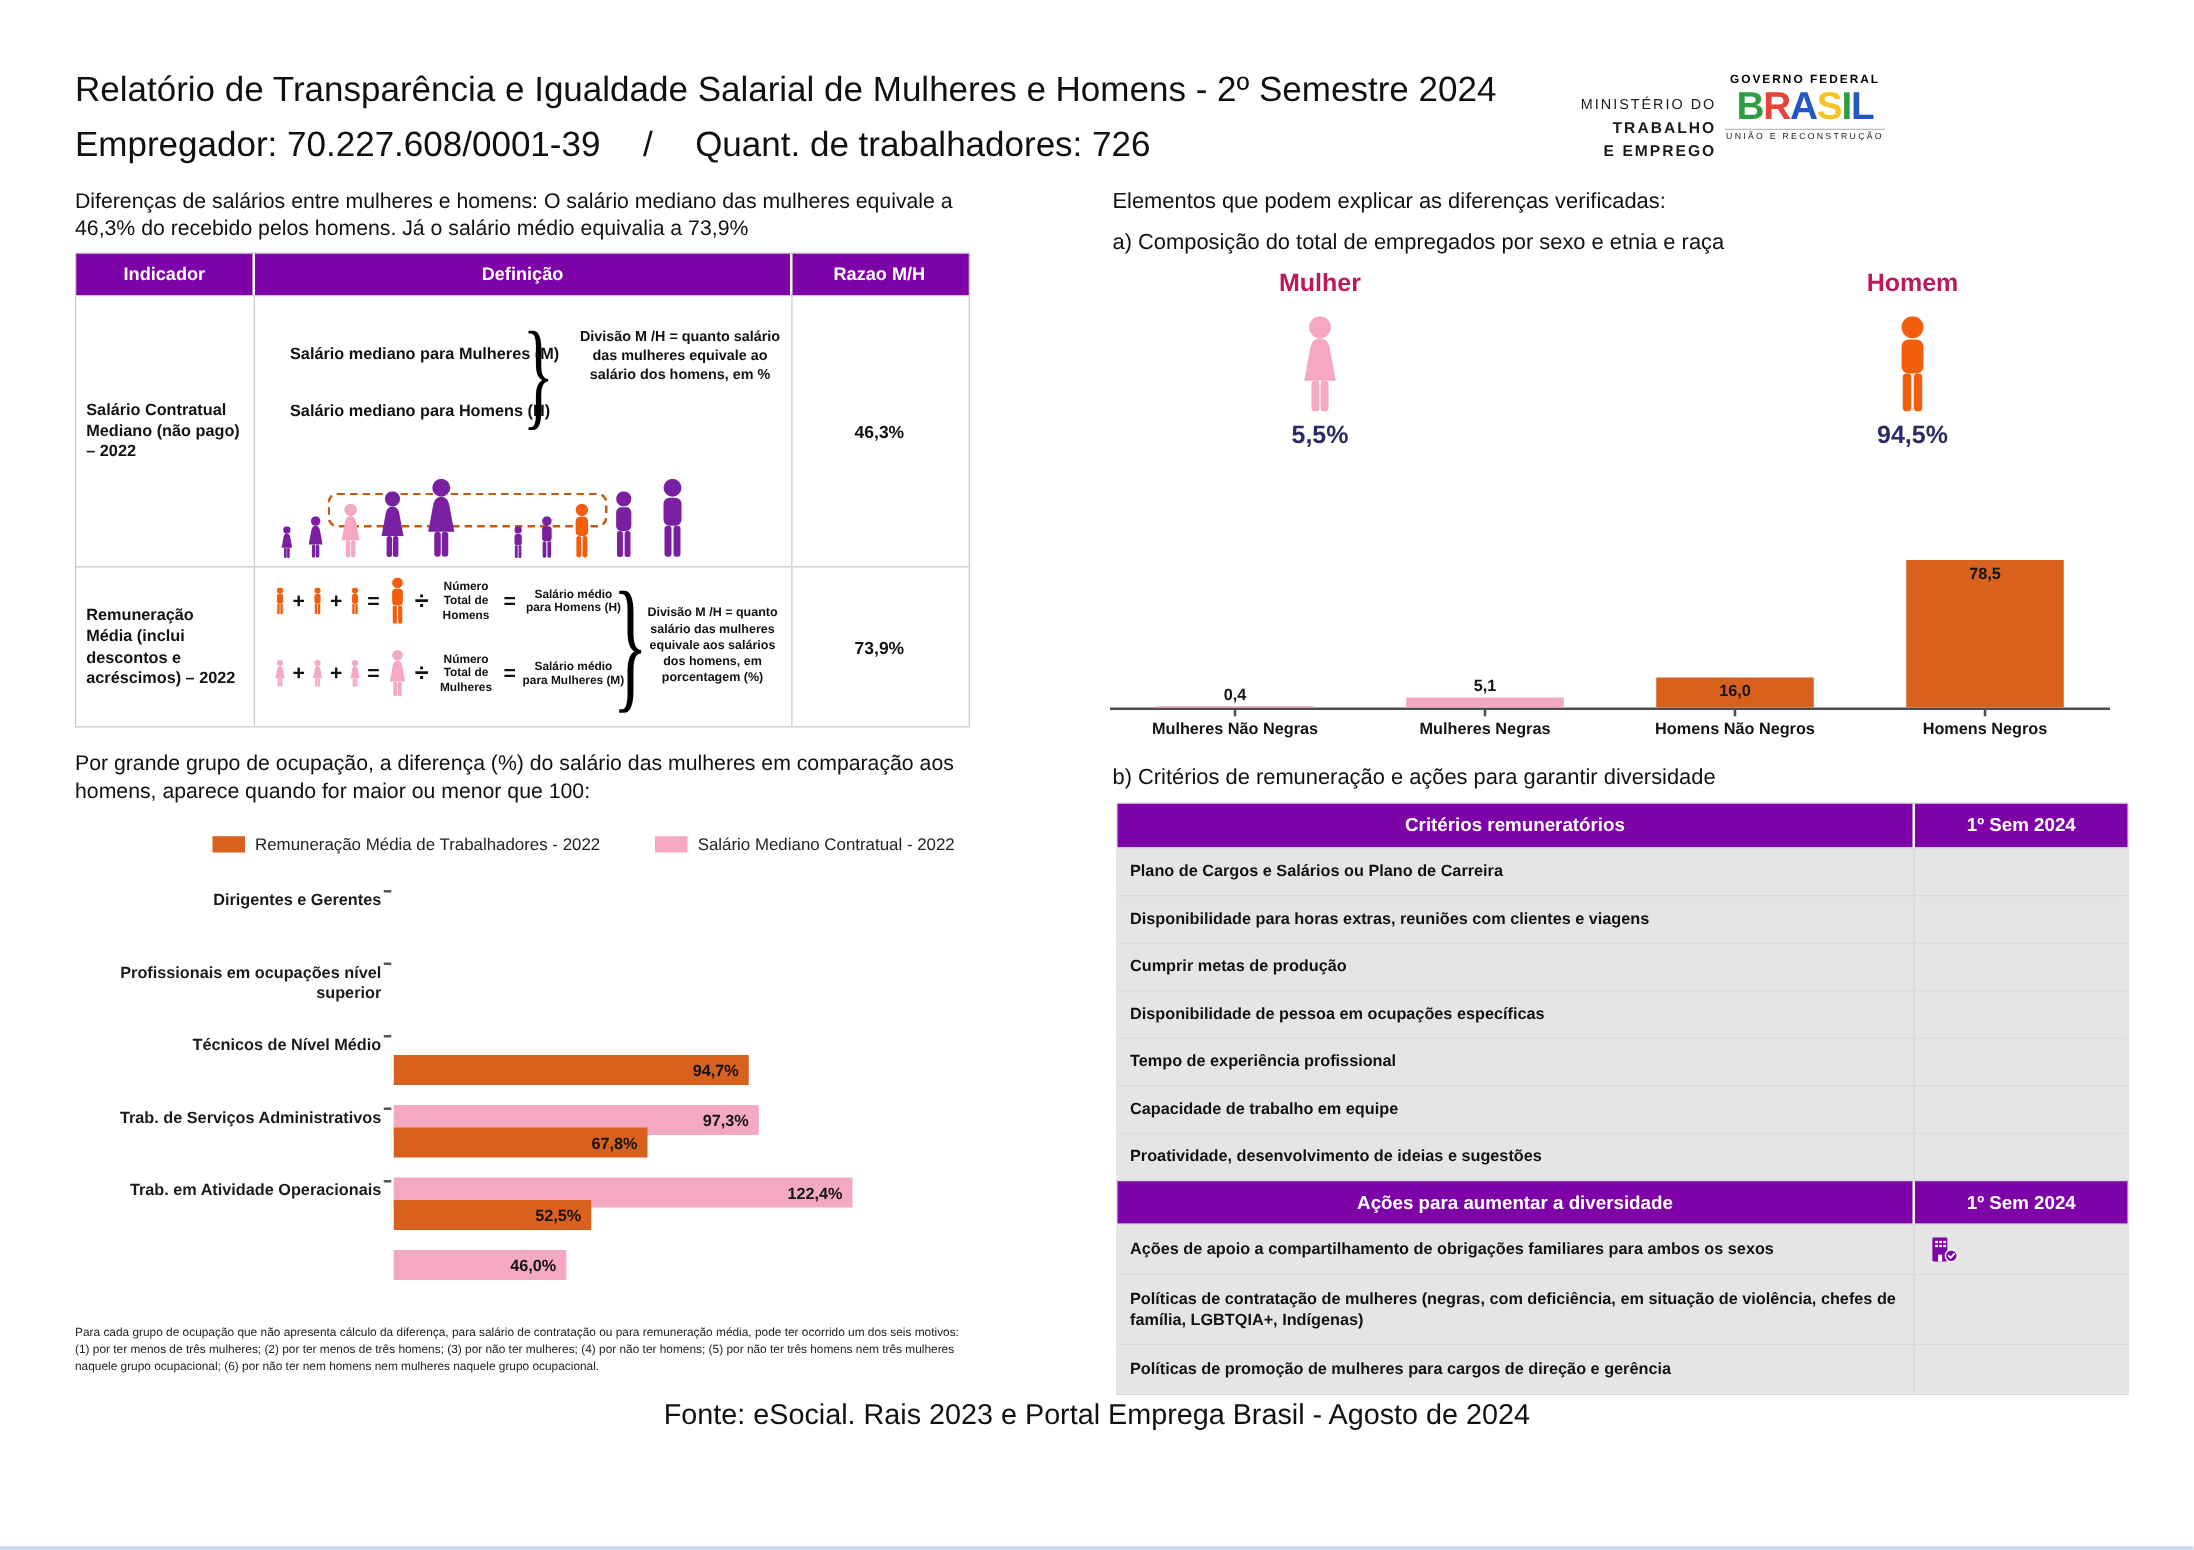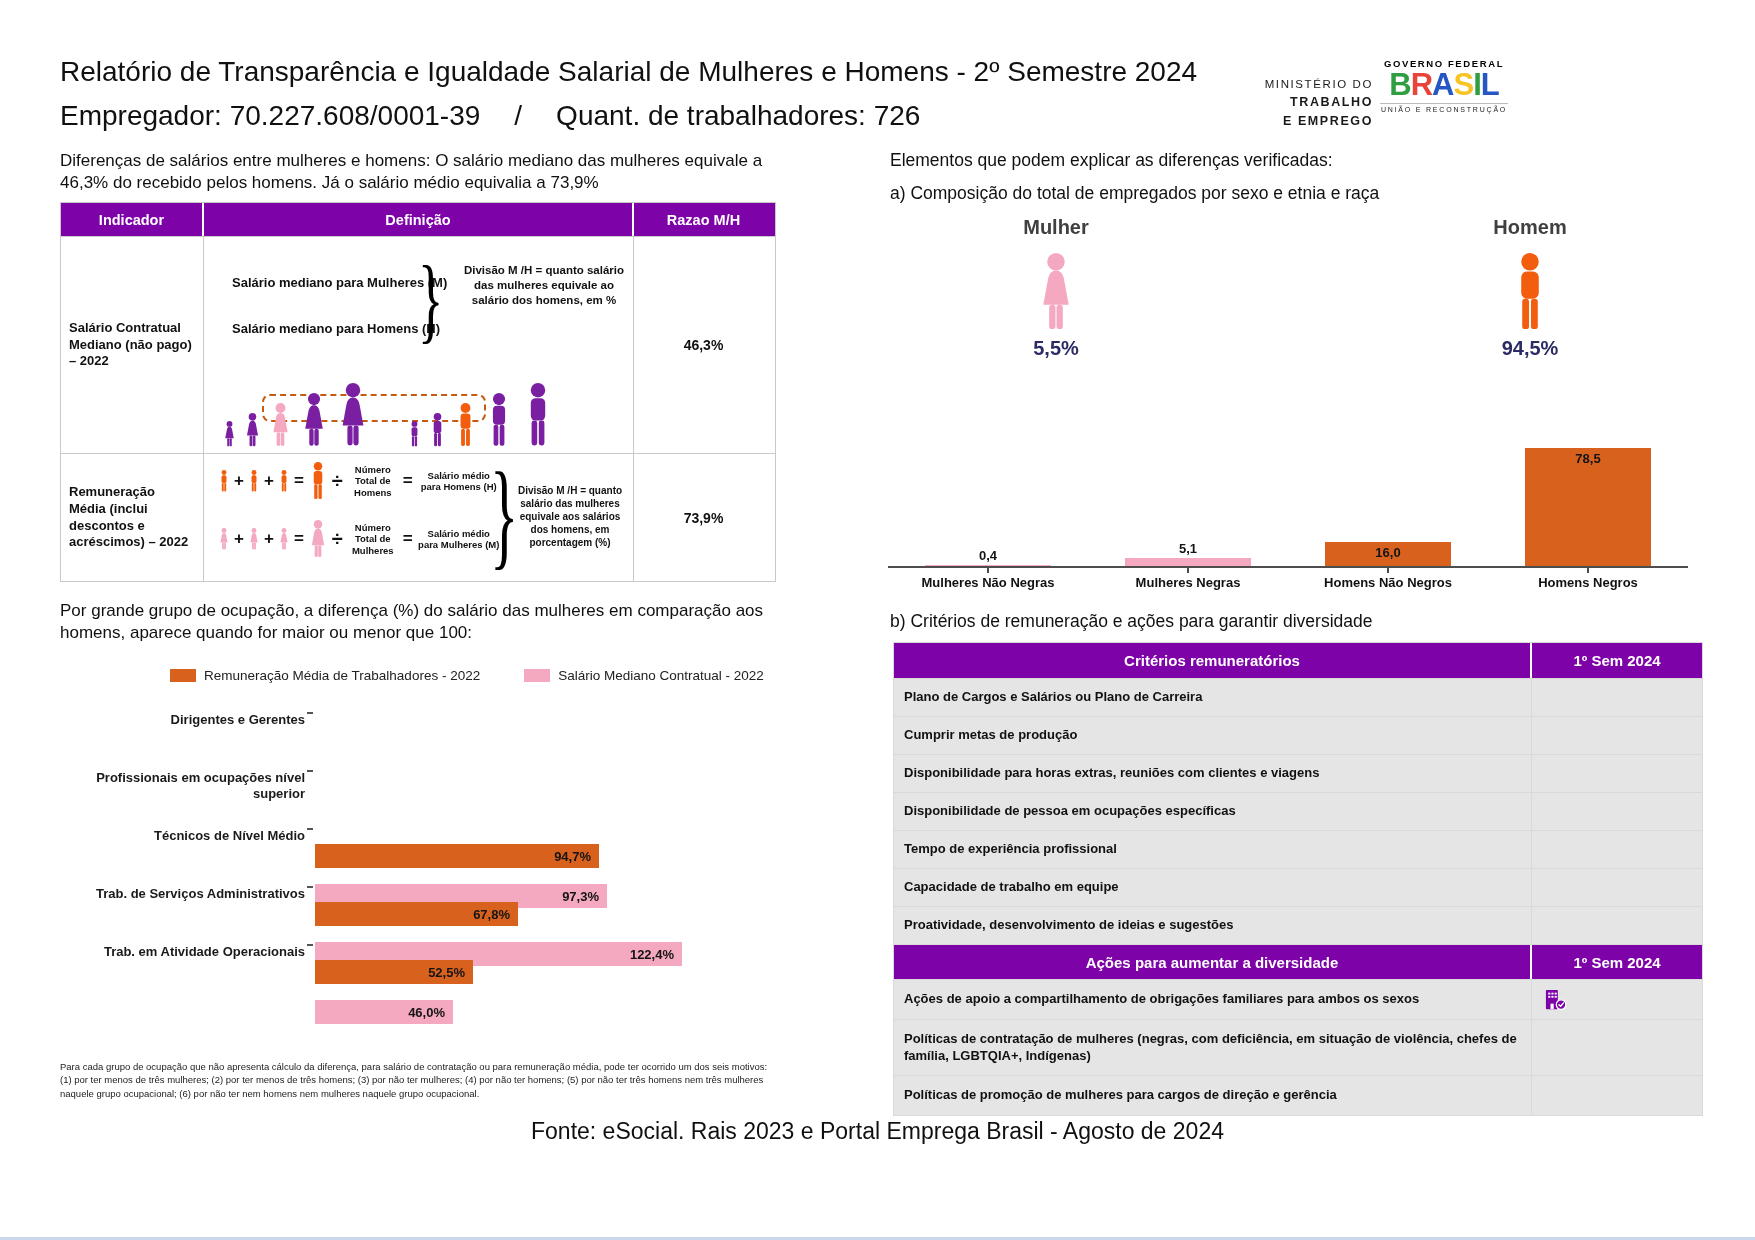--- a/index.html
+++ b/index.html
@@ -66,21 +66,21 @@
   .footnote { left:60px; top:1060px; width:712px; font-size:9.5px; line-height:1.4; color:#222; }
 
   
   .r-heading { left:890px; top:150px; font-size:17.5px; color:#101010; }
   .r-sub-a { left:890px; top:183px; font-size:17.5px; color:#101010; }
   .r-sub-b { left:890px; top:611px; font-size:17.5px; color:#101010; }
 
   .picto { width:140px; text-align:center; }
   .picto-mulher { left:986px; top:216px; }
   .picto-homem { left:1460px; top:216px; }
-  .picto .lab { font-weight:bold; font-size:20px; color:#404040; margin-bottom:14px; }
+  .picto .lab { font-weight:bold; font-size:20px; color:#be185d; margin-bottom:14px; }
   .picto .val { font-weight:bold; font-size:20px; color:#2b2a64; margin-top:6px; }
   .picto svg { display:block; margin:0 auto; }
 
   #demo-chart { left:888px; top:428px; width:800px; }
   #demo-plot { height:140px; display:flex; align-items:flex-end; border-bottom:2px solid #4d4d4d; }
   .demo-col { flex:1; display:flex; flex-direction:column; align-items:center; justify-content:flex-end; }
   .demo-bar { width:126px; position:relative; }
   .demo-val { font-weight:bold; font-size:13px; color:#141414; margin-bottom:2px; }
   .demo-val.inside { position:absolute; top:3px; left:0; right:0; text-align:center; margin:0; }
   #demo-cats { display:flex; }
@@ -378,25 +378,25 @@
   <div class="abs r-table criteria-table">
     <div class="r-thead">
       <div class="h-label">Critérios remuneratórios</div>
       <div class="h-period">1º Sem 2024</div>
     </div>
     <div class="r-trow h38">
         <div class="t-label">Plano de Cargos e Salários ou Plano de Carreira</div>
         <div class="t-value"></div>
       </div>
     <div class="r-trow h38">
+        <div class="t-label">Disponibilidade para horas extras, reuniões com clientes e viagens</div>
+        <div class="t-value"></div>
+      </div>
+    <div class="r-trow h38">
         <div class="t-label">Cumprir metas de produção</div>
-        <div class="t-value"></div>
-      </div>
-    <div class="r-trow h38">
-        <div class="t-label">Disponibilidade para horas extras, reuniões com clientes e viagens</div>
         <div class="t-value"></div>
       </div>
     <div class="r-trow h38">
         <div class="t-label">Disponibilidade de pessoa em ocupações específicas</div>
         <div class="t-value"></div>
       </div>
     <div class="r-trow h38">
         <div class="t-label">Tempo de experiência profissional</div>
         <div class="t-value"></div>
       </div>

